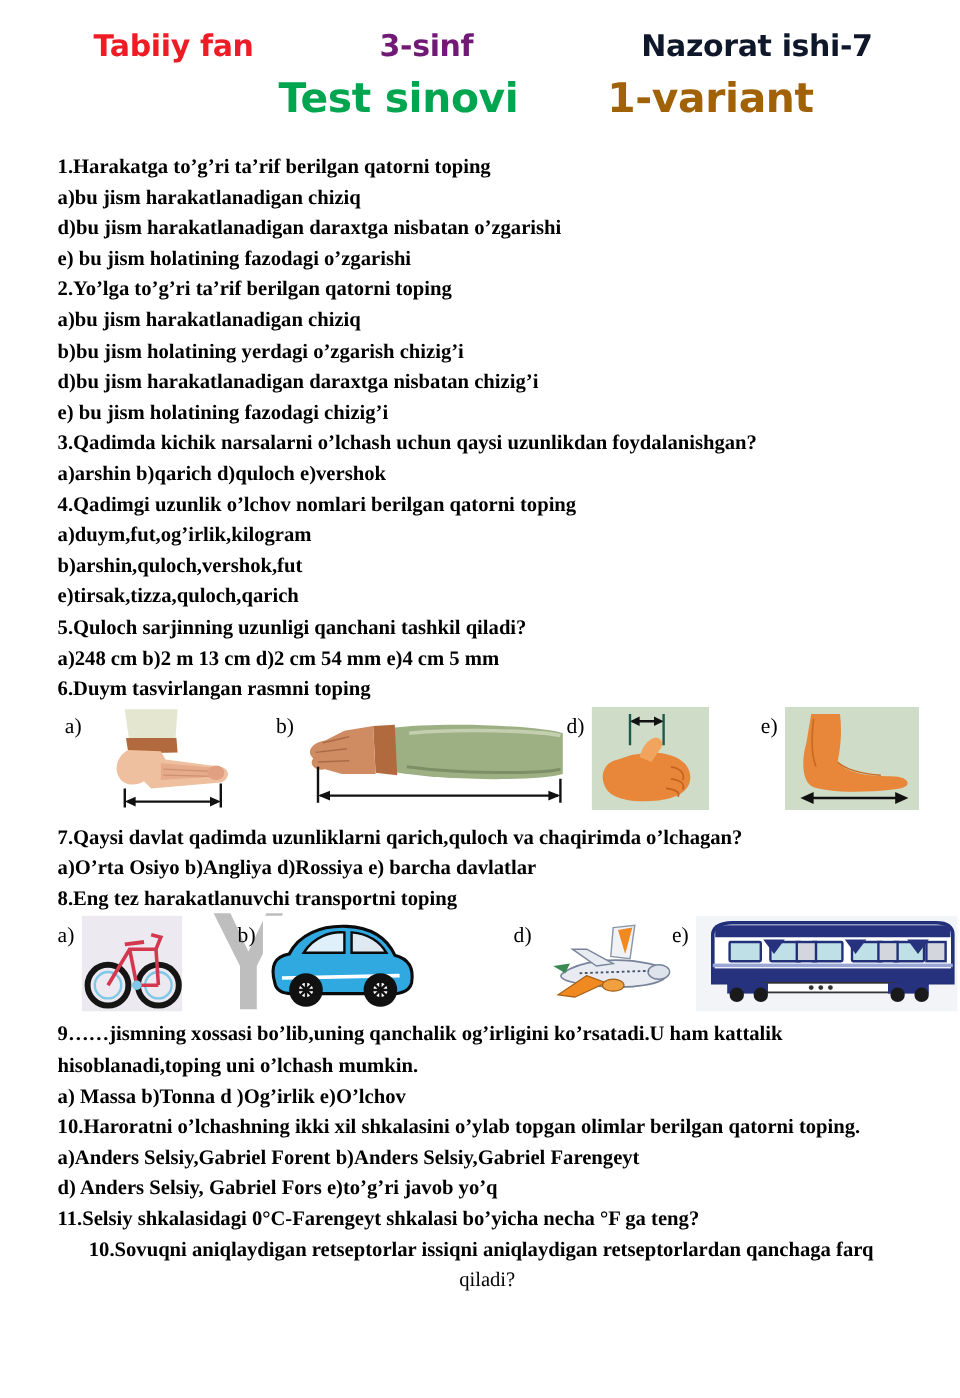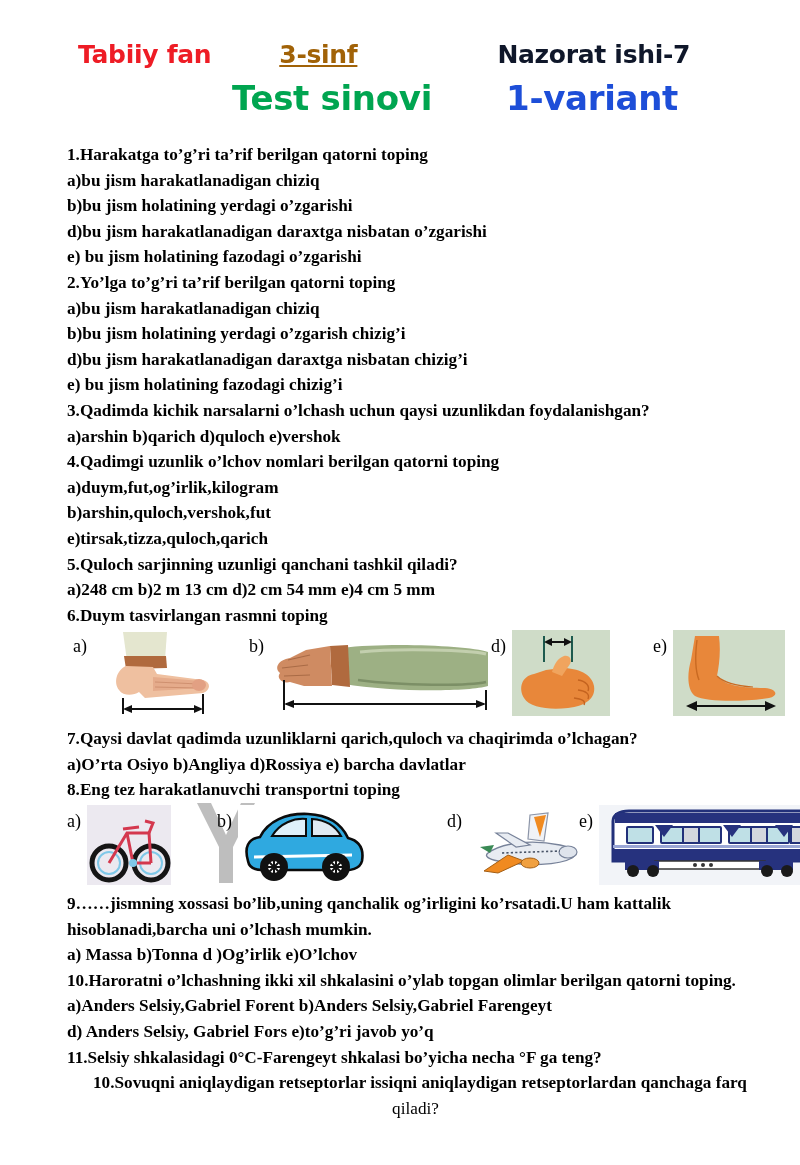--- a/index.html
+++ b/index.html
@@ -11,21 +11,21 @@
     width: 800px;
     height: 1165px;
     position: relative;
     font-family: "Liberation Serif", "DejaVu Serif", serif;
     color: #000000;
     overflow: hidden;
   }
 
   
   .header {
-    padding-top: 40px;
+    padding-top: 24px;
   }
   .hdr-row1 {
     display: flex;
     align-items: baseline;
     padding-left: 78px;
     font-family: "DejaVu Sans", "Liberation Sans", sans-serif;
     font-weight: bold;
     font-size: 25px;
     letter-spacing: -0.3px;
   }
@@ -33,29 +33,29 @@
     display: flex;
     align-items: baseline;
     padding-left: 232px;
     margin-top: 9px;
     font-family: "DejaVu Sans", "Liberation Sans", sans-serif;
     font-weight: bold;
     font-size: 34px;
     letter-spacing: -0.3px;
   }
   .hdr-subject { color: #ee1c25; }
-  .hdr-grade   { color: #a16207; margin-left: 68px; text-decoration: underline; }
+  .hdr-grade   { color: #701a75; margin-left: 105px; }
   .hdr-control { color: #0f172a; margin-left: 140px; }
   .hdr-test    { color: #00a550; }
-  .hdr-variant { color: #1d4ed8; margin-left: 74px; }
+  .hdr-variant { color: #a16207; margin-left: 74px; }
 
   
   .content {
     margin-top: 24px;
-    padding-left: 67px;
+    padding-left: 48px;
     padding-right: 36px;
   }
   .line {
     font-size: 17.2px;
     line-height: 25.6px;
     white-space: nowrap;
   }
   .line.wrap { white-space: normal; }
   .q { font-weight: bold; }
   .opt { font-weight: bold; }
@@ -105,21 +105,20 @@
   <div class="hdr-row2">
     <span class="hdr-test">Test sinovi</span>
     <span class="hdr-variant">1-variant</span>
   </div>
 </div>
 
 <div class="content">
 
   <div class="line q">1.Harakatga to’g’ri ta’rif berilgan qatorni toping</div>
   <div class="line opt">a)bu jism harakatlanadigan chiziq</div>
-  <div class="line opt">b)bu jism holatining yerdagi o’zgarishi</div>
   <div class="line opt">d)bu jism harakatlanadigan daraxtga nisbatan o’zgarishi</div>
   <div class="line opt">e) bu jism holatining fazodagi o’zgarishi</div>
 
   <div class="line q">2.Yo’lga to’g’ri ta’rif berilgan qatorni toping</div>
   <div class="line opt">a)bu jism harakatlanadigan chiziq</div>
   <div class="line opt">b)bu jism holatining yerdagi o’zgarish chizig’i</div>
   <div class="line opt">d)bu jism harakatlanadigan daraxtga nisbatan chizig’i</div>
   <div class="line opt">e) bu jism holatining fazodagi chizig’i</div>
 
   <div class="line q">3.Qadimda kichik narsalarni o’lchash uchun qaysi uzunlikdan foydalanishgan?</div>
@@ -328,21 +327,21 @@
         <rect x="160" y="56" width="34" height="9" fill="#26327e"></rect>
         <circle cx="34" cy="66" r="6" fill="#1a1a1a"></circle>
         <circle cx="54" cy="66" r="6" fill="#1a1a1a"></circle>
         <circle cx="168" cy="66" r="6" fill="#1a1a1a"></circle>
         <circle cx="188" cy="66" r="6" fill="#1a1a1a"></circle>
       </svg>
     </div>
   </div>
 
   <div class="line q wrap">9……jismning xossasi bo’lib,uning qanchalik og’irligini ko’rsatadi.U ham kattalik</div>
-  <div class="line q wrap">hisoblanadi,barcha uni o’lchash mumkin.</div>
+  <div class="line q wrap">hisoblanadi,toping uni o’lchash mumkin.</div>
   <div class="line opt">a) Massa b)Tonna d )Og’irlik e)O’lchov</div>
 
   <div class="line q"><span>10.</span><span class="opt">Haroratni o’lchashning ikki xil shkalasini o’ylab topgan olimlar berilgan qatorni toping.</span></div>
   <div class="line opt">a)Anders Selsiy,Gabriel Forent b)Anders Selsiy,Gabriel Farengeyt</div>
   <div class="line opt">d) Anders Selsiy, Gabriel Fors e)to’g’ri javob yo’q</div>
 
   <div class="line q">11.Selsiy shkalasidagi 0°C-Farengeyt shkalasi bo’yicha necha °F ga teng?</div>
 
   <div class="line indent-12"><span class="q">10.</span><span class="opt">Sovuqni aniqlaydigan retseptorlar issiqni aniqlaydigan retseptorlardan qanchaga farq</span></div>
   <div class="line center">qiladi?</div>

